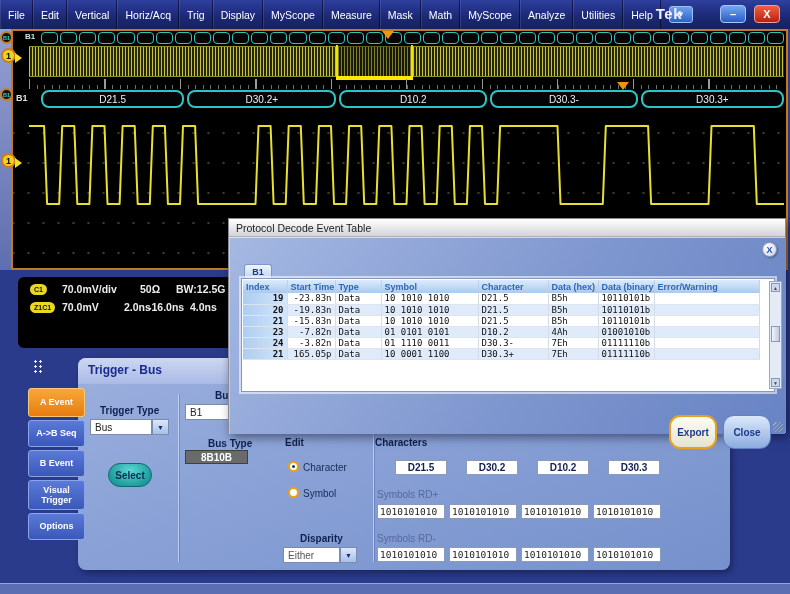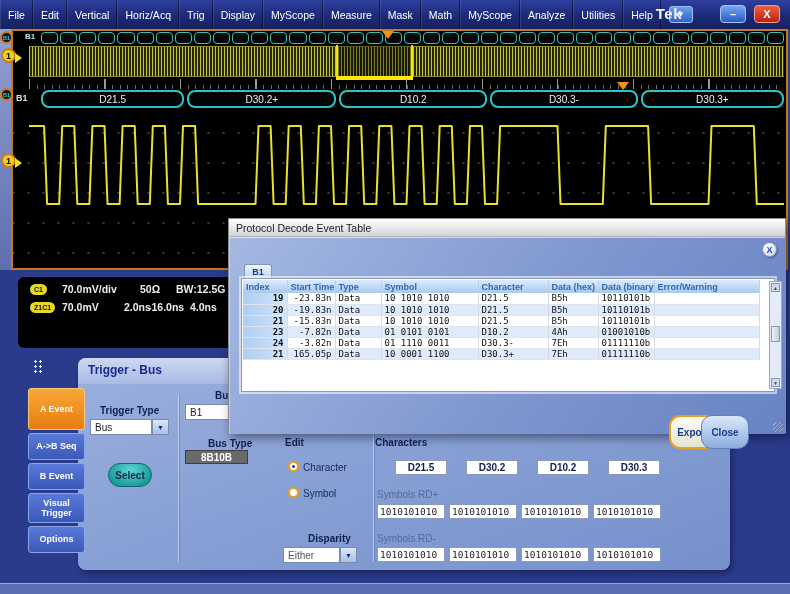--- a/index.html
+++ b/index.html
@@ -126,21 +126,21 @@
   table.evt tr:nth-child(even) td { background:#dfeafa; }
   td.idx { background:linear-gradient(90deg,#aecdf0,#d4e6fa) !important; color:#2e68b8; font-weight:bold; text-align:right; }
   td.rt { text-align:right; }
   .scrollbar { position:absolute; right:3px; top:44px; width:13px; height:108px; background:#e4ebf6; border:1px solid #9aa8c4; }
   .sb-arrow { position:absolute; left:1px; width:9px; height:9px; background:#ccd8ec; border:1px solid #8a98b8;
     color:#445; font-size:5px; display:flex; align-items:center; justify-content:center; }
   .sb-thumb { position:absolute; left:1px; top:44px; width:9px; height:16px; background:linear-gradient(90deg,#f0f4fc,#bccbe4); border:1px solid #8a98b8; }
   .dlg-btn { position:absolute; top:178px; width:48px; height:34px; border-radius:11px; font-size:10px; font-weight:bold;
     color:#1a3a8a; display:flex; align-items:center; justify-content:center; }
   .btn-export { left:440px; background:linear-gradient(#fcfcf4,#e4e4d0); border:2px solid #e8a020; }
-  .btn-close2 { left:472px; background:linear-gradient(#dce8fa,#8cacdf); border:1px solid #6080c0; }
+  .btn-close2 { left:494px; background:linear-gradient(#dce8fa,#8cacdf); border:1px solid #6080c0; }
   .dlg-grip { position:absolute; right:2px; bottom:2px; width:10px; height:10px;
     background:repeating-linear-gradient(135deg,transparent 0 2px,#9aa8c8 2px 3px); }
 
   
   .bottom-strip { position:absolute; left:0; top:583px; width:790px; height:11px;
     background:#5b6eb4; border-top:1px solid #93a6dc; }
 </style>
 </head>
 <body>
 
@@ -298,35 +298,35 @@
       </div>
 
     <span class="lab-dis" style="left:299px;top:131px;">Symbols RD+</span>
     <div id="rdp-boxes">
         <div class="sym-box" style="left: 299px; top: 146px;">1010101010</div>
         <div class="sym-box" style="left: 371px; top: 146px;">1010101010</div>
         <div class="sym-box" style="left: 443px; top: 146px;">1010101010</div>
         <div class="sym-box" style="left: 515px; top: 146px;">1010101010</div>
       </div>
 
-    <span class="lab" style="left:222px;top:175px;margin-left:8px;">Disparity</span>
+    <span class="lab" style="left:222px;top:175px;">Disparity</span>
     <div class="combo" style="left:205px;top:189px;width:57px;color:#555;">Either</div>
     <div class="dd-btn" style="left:262px;top:189px;">▼</div>
 
     <span class="lab-dis" style="left:299px;top:175px;">Symbols RD-</span>
     <div id="rdm-boxes">
         <div class="sym-box" style="left: 299px; top: 189px;">1010101010</div>
         <div class="sym-box" style="left: 371px; top: 189px;">1010101010</div>
         <div class="sym-box" style="left: 443px; top: 189px;">1010101010</div>
         <div class="sym-box" style="left: 515px; top: 189px;">1010101010</div>
       </div>
   </div>
 
   <div class="tab-col" id="tab-col">
-      <div class="trig-tab active" style="height: 42px;">A Event</div>
+      <div class="trig-tab active" style="height: 29px;">A Event</div>
       <div class="trig-tab" style="height: 27px;">A-&gt;B Seq</div>
       <div class="trig-tab" style="height: 27px;">B Event</div>
       <div class="trig-tab" style="height: 30px;">Visual Trigger</div>
       <div class="trig-tab" style="height: 27px;">Options</div>
     </div>
 
   <div class="dialog">
     <div class="dlg-title">
       <span>Protocol Decode Event Table</span>
     </div>

